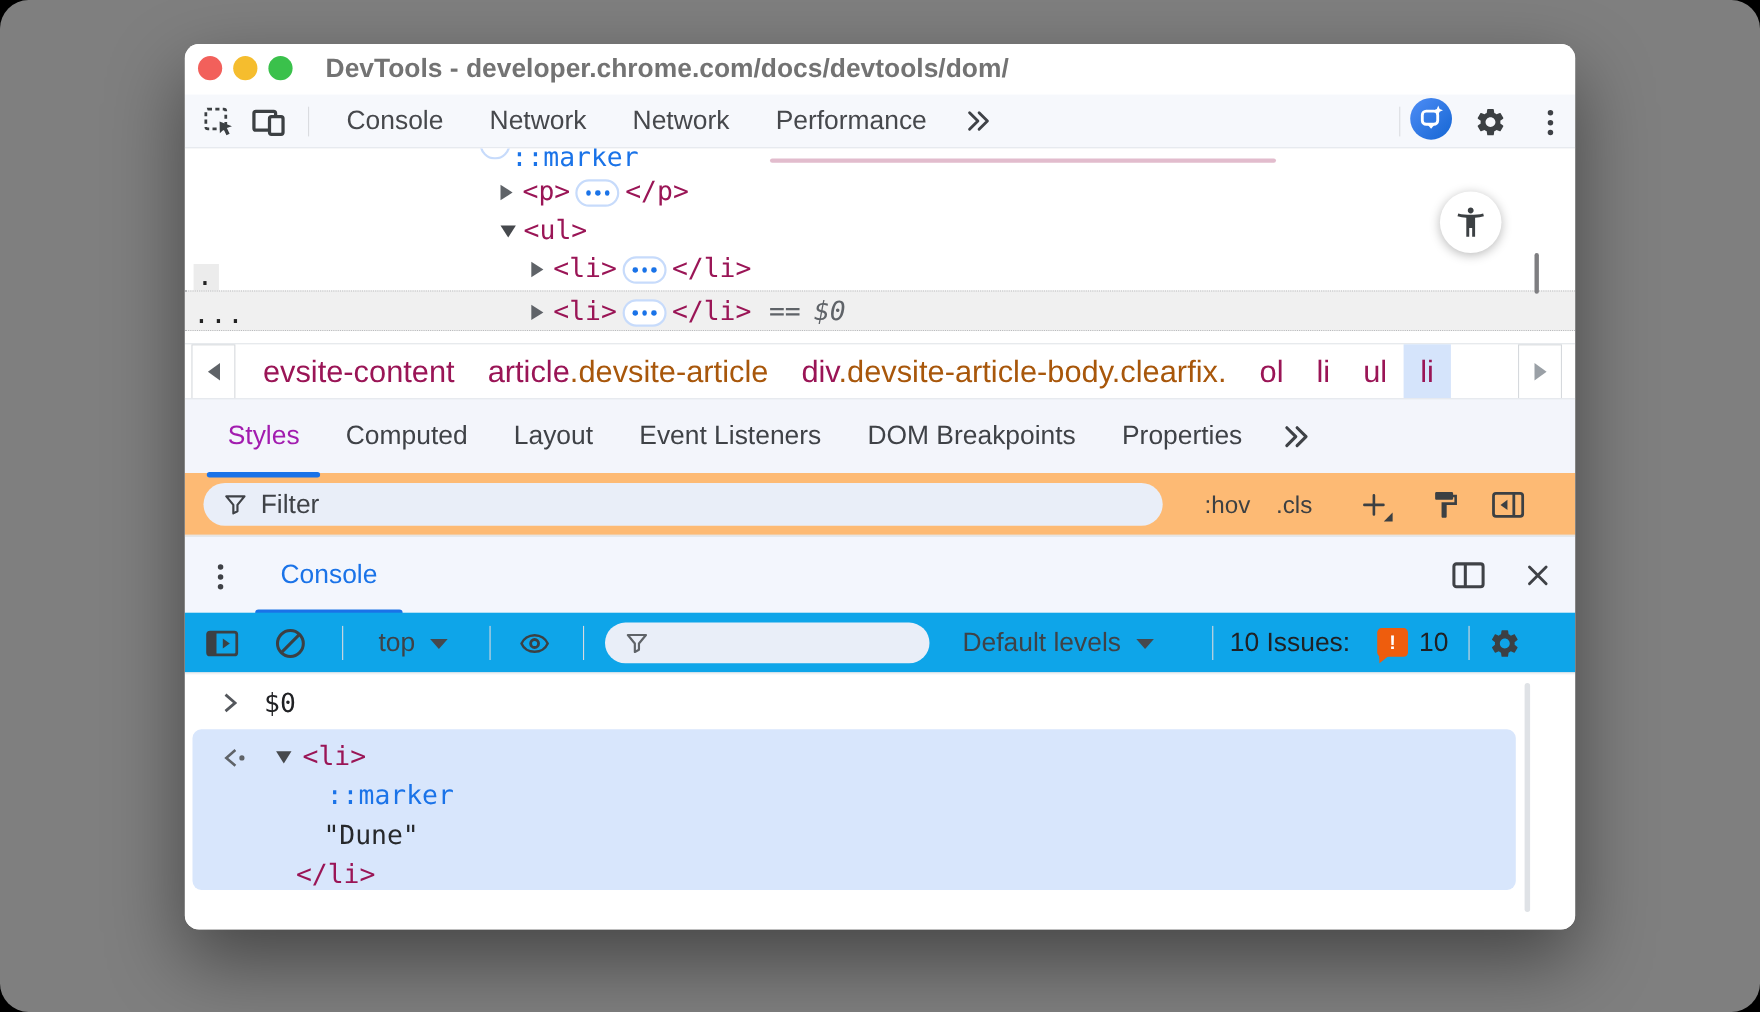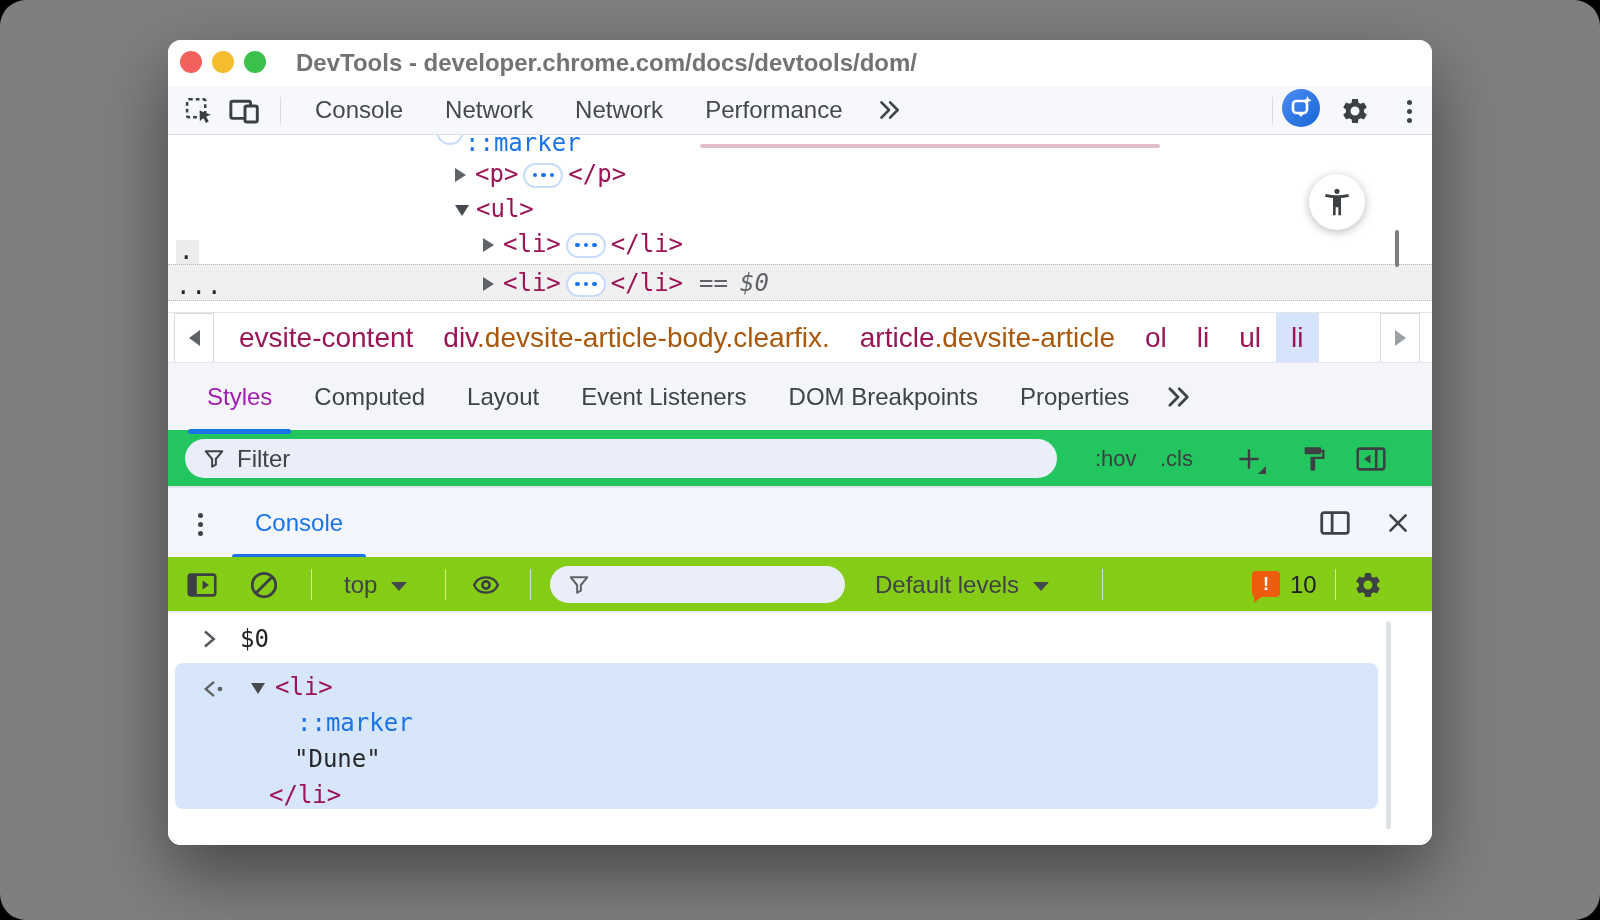--- a/index.html
+++ b/index.html
@@ -69,41 +69,41 @@
 
   
   .sectabs { position:absolute; left:0; top:322px; width:100%; height:68px; background:#f3f5fb; border-top:1px solid #e4e7ec;
              display:flex; padding-left:18px; }
   .stab { position:relative; height:68px; line-height:68px; padding:0 21px; font-size:24px; color:#3f4247; white-space:nowrap; }
   .stab.active { color:#a21caf; }
   .stab.active::after { content:""; position:absolute; left:2px; right:2px; bottom:-3px; height:5px; background:#1a73e8; border-radius:3px; z-index:3; }
   .stab.more { display:flex; align-items:center; padding:0 14px; }
 
   
-  .filterrow { position:absolute; left:0; top:390px; width:100%; height:57px; background:#22c55e; border-bottom:1px solid #e2e5e9; }
+  .filterrow { position:absolute; left:0; top:390px; width:100%; height:57px; background:#fdba74; border-bottom:1px solid #e2e5e9; }
   .pillinput { position:absolute; left:17px; top:9px; width:872px; height:39px; background:#e9eef8; border-radius:20px;
                display:flex; align-items:center; padding-left:18px; gap:12px; }
   .pillinput input { border:none; outline:none; background:transparent; font-size:24px; color:#3c4043; width:80%;
                      font-family:"Liberation Sans", sans-serif; }
   .pillinput input::placeholder { color:#3f4247; opacity:1; }
   .toggletxt { position:absolute; top:0; height:57px; line-height:57px; font-size:22px; color:#3c4043; }
   .plusbtn { position:absolute; left:1062px; top:10px; width:38px; height:38px; display:flex; align-items:center; justify-content:center; }
   .plusbtn .corner { position:absolute; right:2px; bottom:4px; width:0; height:0; border-bottom:8px solid #3c4043; border-left:8px solid transparent; }
   .frow-ico { position:absolute; top:10px; width:38px; height:38px; display:flex; align-items:center; justify-content:center; }
 
   
   .conhead { position:absolute; left:0; top:447px; width:100%; height:70px; background:#f3f6fd; border-top:1px solid #dfe3e8; }
   .kebab { position:absolute; left:26px; top:19px; width:12px; height:34px; display:flex; flex-direction:column; align-items:center; justify-content:center; gap:4px; }
   .kebab i { width:5px; height:5px; border-radius:50%; background:#3f4247; }
   .contab { position:absolute; left:64px; top:0; height:70px; line-height:70px; padding:0 23px; font-size:24px; color:#1a73e8; }
   .contab::after { content:""; position:absolute; left:0; right:0; bottom:0; height:4px; background:#1a73e8; border-radius:3px 3px 0 0; }
   .ch-ico { position:absolute; top:17px; width:36px; height:36px; display:flex; align-items:center; justify-content:center; }
 
   
-  .contb { position:absolute; left:0; top:517px; width:100%; height:55px; background:#84cc16; border-bottom:1px solid #e7e9ec; }
+  .contb { position:absolute; left:0; top:517px; width:100%; height:55px; background:#0ea5e9; border-bottom:1px solid #e7e9ec; }
   .ct-ico { position:absolute; top:10px; width:36px; height:36px; display:flex; align-items:center; justify-content:center; }
   .ct-sep { position:absolute; top:12px; width:1px; height:31px; background:#d7dade; }
   .ct-label { position:absolute; top:0; height:55px; line-height:55px; font-size:24px; color:#3f4247; white-space:nowrap; }
   .caret { display:inline-block; width:0; height:0; border-left:8px solid transparent; border-right:8px solid transparent; border-top:9px solid #45484d; margin-left:14px; vertical-align:middle; }
   .ct-pill { position:absolute; left:382px; top:9px; width:295px; height:37px; background:#e9eef8; border-radius:19px;
              display:flex; align-items:center; padding-left:18px; }
   .issuebadge { position:absolute; left:1084px; top:14px; width:28px; height:26px; background:#ee5d0d; border-radius:4px;
                 color:#fff; font-weight:700; font-size:18px; text-align:center; line-height:26px; }
   .issuebadge::after { content:""; position:absolute; left:2px; bottom:-6px; border:6px solid transparent; border-top-color:#ee5d0d; border-left-color:#ee5d0d; border-width:4px 5px; }
 
@@ -246,22 +246,22 @@
       </div>
       <div class="el-scroll"></div>
     </div>
 
     <div class="crumbs">
       <div class="cnav back">
           <span class="tri-l-sm"></span>
         </div>
       <div class="crumblist">
         <div class="crumb"><span class="ctag">evsite-content</span><span class="ccls"></span></div>
+        <div class="crumb"><span class="ctag">article</span><span class="ccls">.devsite-article</span></div>
         <div class="crumb"><span class="ctag">div</span><span class="ccls">.devsite-article-body.clearfix.</span></div>
-        <div class="crumb"><span class="ctag">article</span><span class="ccls">.devsite-article</span></div>
         <div class="crumb"><span class="ctag">ol</span></div>
         <div class="crumb"><span class="ctag">li</span></div>
         <div class="crumb"><span class="ctag">ul</span></div>
         <div class="crumb sel"><span class="ctag">li</span></div>
       </div>
       <div class="cnav fwd">
           <span class="tri-r-sm"></span>
         </div>
     </div>
 
@@ -376,20 +376,21 @@
       <div class="ct-pill">
         <span>
           <svg width="22" height="22" viewBox="0 0 20 20" fill="none" stroke="#5f6368" stroke-width="1.8" stroke-linejoin="round">
               <path d="M2.5 3h15l-5.8 7v5.2l-3.4 1.8v-7z"></path>
             </svg>
         </span>
         <input type="text" style="border: none; outline: none; background: transparent; width: 220px; font-size: 22px; font-family: &quot;Liberation Sans&quot;, sans-serif;">
       </div>
       <div class="ct-label" style="left:707px"><span>Default levels</span><span class="caret"></span></div>
       <div class="ct-sep" style="left:934px"></div>
+      <div class="ct-label" style="left:950px; color:#202124;"><span>10 Issues:</span></div>
       <div class="issuebadge"><span title="10">!</span></div>
       <div class="ct-label" style="left:1122px; color:#202124;">10</div>
       <div class="ct-sep" style="left:1167px"></div>
       <div class="ct-ico" style="left:1182px">
         <span>
           <svg width="30" height="30" viewBox="0 0 24 24" fill="#3c4043">
               <path d="M19.14 12.94c.04-.3.06-.61.06-.94 0-.32-.02-.64-.07-.94l2.03-1.58c.18-.14.23-.41.12-.61l-1.92-3.32c-.12-.22-.37-.29-.59-.22l-2.39.96c-.5-.38-1.03-.7-1.62-.94l-.36-2.54c-.04-.24-.24-.41-.48-.41h-3.84c-.24 0-.43.17-.47.41l-.36 2.54c-.59.24-1.13.57-1.62.94l-2.39-.96c-.22-.08-.47 0-.59.22L2.74 8.87c-.12.21-.08.47.12.61l2.03 1.58c-.05.3-.09.63-.09.94s.02.64.07.94l-2.03 1.58c-.18.14-.23.41-.12.61l1.92 3.32c.12.22.37.29.59.22l2.39-.96c.5.38 1.03.7 1.62.94l.36 2.54c.05.24.24.41.48.41h3.84c.24 0 .44-.17.47-.41l.36-2.54c.59-.24 1.13-.56 1.62-.94l2.39.96c.22.08.47 0 .59-.22l1.92-3.32c.12-.22.07-.47-.12-.61l-2.01-1.58zM12 15.6c-1.98 0-3.6-1.62-3.6-3.6s1.62-3.6 3.6-3.6 3.6 1.62 3.6 3.6-1.62 3.6-3.6 3.6z"></path>
             </svg>
         </span>
       </div>

